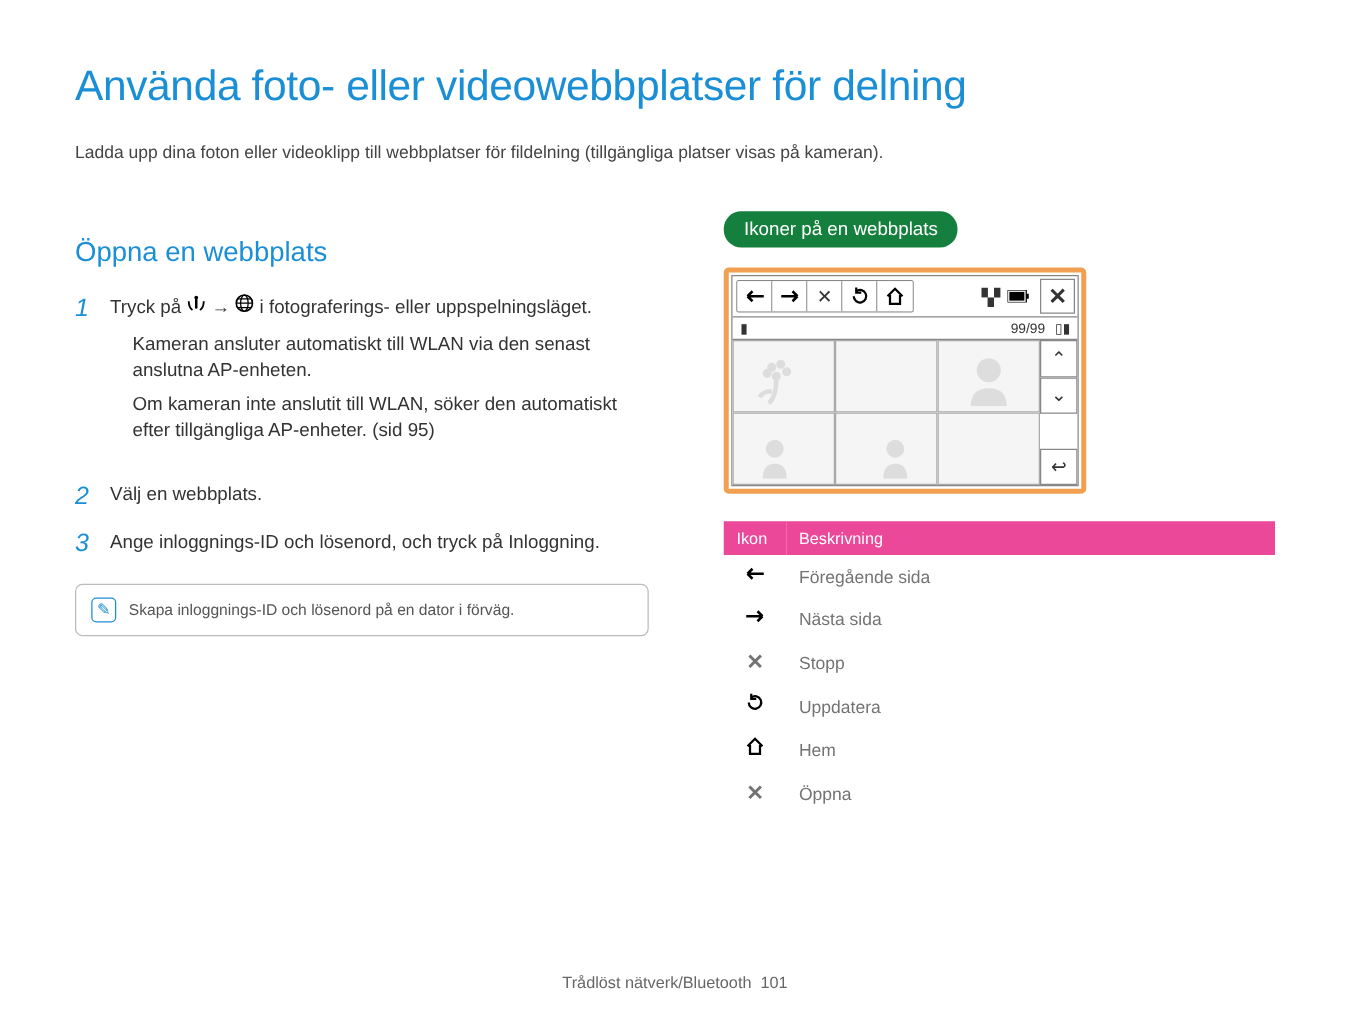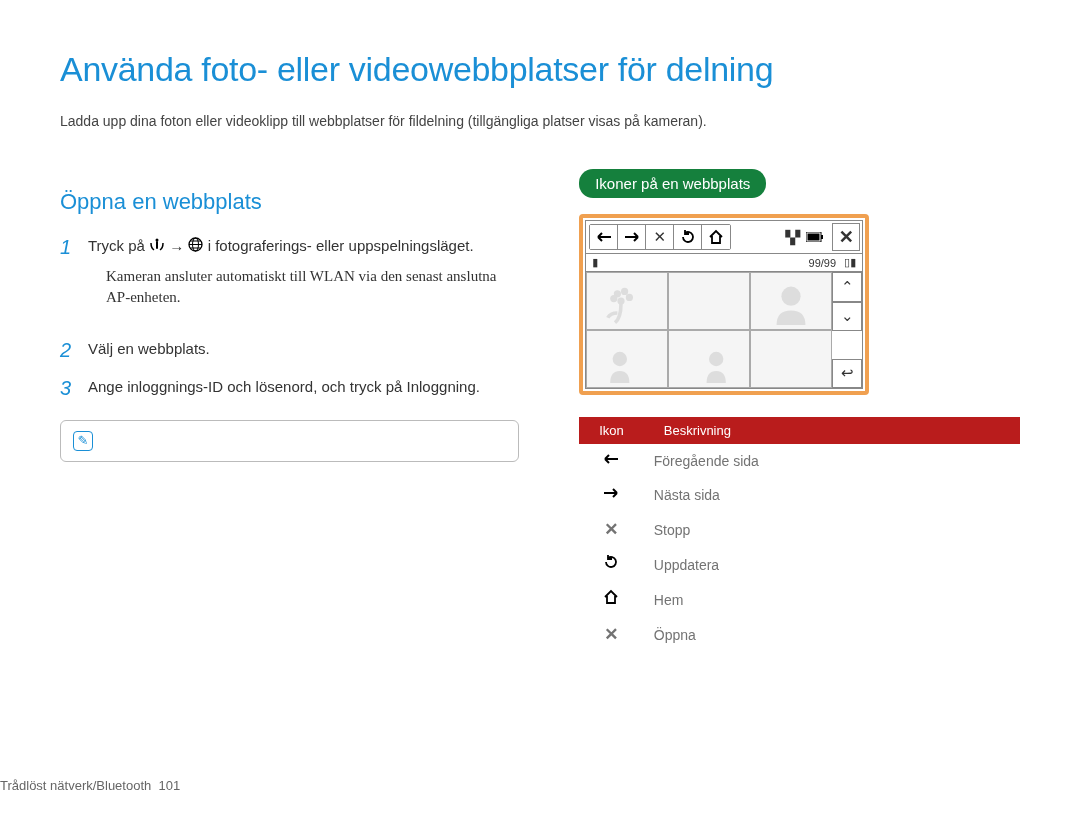--- a/index.html
+++ b/index.html
@@ -53,21 +53,20 @@
     min-width: 18px;
     line-height: 1.2;
   }
   .step-body { flex:1; line-height: 1.45; }
   .step-body .inline-icon { display:inline-block; vertical-align:middle; }
   ul.sub {
     list-style: disc;
     margin: 8px 0 16px 18px;
     font-size: 13px;
     color: #555;
-    font-family: Liberation Serif, serif;
   }
   ul.sub li { margin-bottom: 6px; line-height:1.4; }
   .bold { font-weight: normal; }
   .note-box {
     border: 1px solid #bbb;
     border-radius: 6px;
     padding: 10px 12px;
     display: flex;
     align-items: center;
     gap: 10px;
@@ -117,27 +116,27 @@
   .gallery { display:flex; }
   .thumbs { flex:1; display:grid; grid-template-columns:repeat(3,1fr); }
   .thumb { border:1px solid #aaa; height:58px; background:#f5f5f5; display:flex; align-items:flex-end; justify-content:center; padding:4px;}
   .thumb svg { width:100%; height:100%; }
   .side-btns { width:30px; display:flex; flex-direction:column; }
   .side-btn { flex:1; border:1px solid #888; display:flex; align-items:center; justify-content:center; font-size:15px; background:#fff;}
   .side-gap{flex:1;}
   
   .icon-table { width:100%; border-collapse:collapse; font-size:14px;}
   .icon-table th {
-    background:#b91c1c; color:#fff; text-align:left; padding:6px 20px; font-weight:400; font-size:13px;
+    background:#ec4899; color:#fff; text-align:left; padding:6px 10px; font-weight:400; font-size:13px;
   }
   .icon-table td { padding:7px 10px; color:#737373; vertical-align:middle;}
   .icon-table td.ic { width:50px; text-align:center; font-size:17px; font-weight:bold;}
   .arrow-svg { width:18px; height:14px; }
   
-  .footer { position:absolute; bottom:22px; left:0; right:0; font-size:13px; color:#666;}
+  .footer { position:absolute; bottom:22px; left:0; right:0; text-align:center; font-size:13px; color:#666;}
 </style>
 </head>
 <body>
 
 <h1 class="page-title">Använda foto- eller videowebbplatser för delning</h1>
 <p class="intro">Ladda upp dina foton eller videoklipp till webbplatser för fildelning (tillgängliga platser visas på kameran).</p>
 
 <div class="columns">
 
   <div class="col-left">
@@ -164,37 +163,39 @@
                 <circle cx="7.5" cy="7.5" r="6.5" fill="none" stroke="#000" stroke-width="1.3"></circle>
                 <ellipse cx="7.5" cy="7.5" rx="3" ry="6.5" fill="none" stroke="#000" stroke-width="1"></ellipse>
                 <line x1="1" y1="7.5" x2="14" y2="7.5" stroke="#000"></line>
                 <line x1="2.2" y1="4" x2="12.8" y2="4" stroke="#000"></line>
                 <line x1="2.2" y1="11" x2="12.8" y2="11" stroke="#000"></line>
               </svg>
           </span>
           <span> i fotograferings- eller uppspelningsläget.</span>
           <ul class="sub">
             <li>Kameran ansluter automatiskt till WLAN via den senast anslutna AP-enheten.</li>
+            <li>Om kameran inte anslutit till WLAN, söker den automatiskt efter tillgängliga AP-enheter. (sid 95)</li>
           </ul>
         </div>
       </li>
       <li>
         <span class="step-num">2</span>
         <div class="step-body">Välj en webbplats.</div>
       </li>
       <li>
         <span class="step-num">3</span>
         <div class="step-body">
           <span>Ange inloggnings-ID och lösenord, och tryck på </span><span class="bold">Inloggning</span><span>.</span>
         </div>
       </li>
     </ol>
 
     <div class="note-box">
       <div class="note-icon">✎</div>
+      <div>Skapa inloggnings-ID och lösenord på en dator i förväg.</div>
     </div>
   </div>
 
   <div class="col-right">
     <span class="pill">Ikoner på en webbplats</span>
 
     <div class="device-frame">
       <div class="device-inner">
         <div class="toolbar-row">
           <div class="tb-group">

